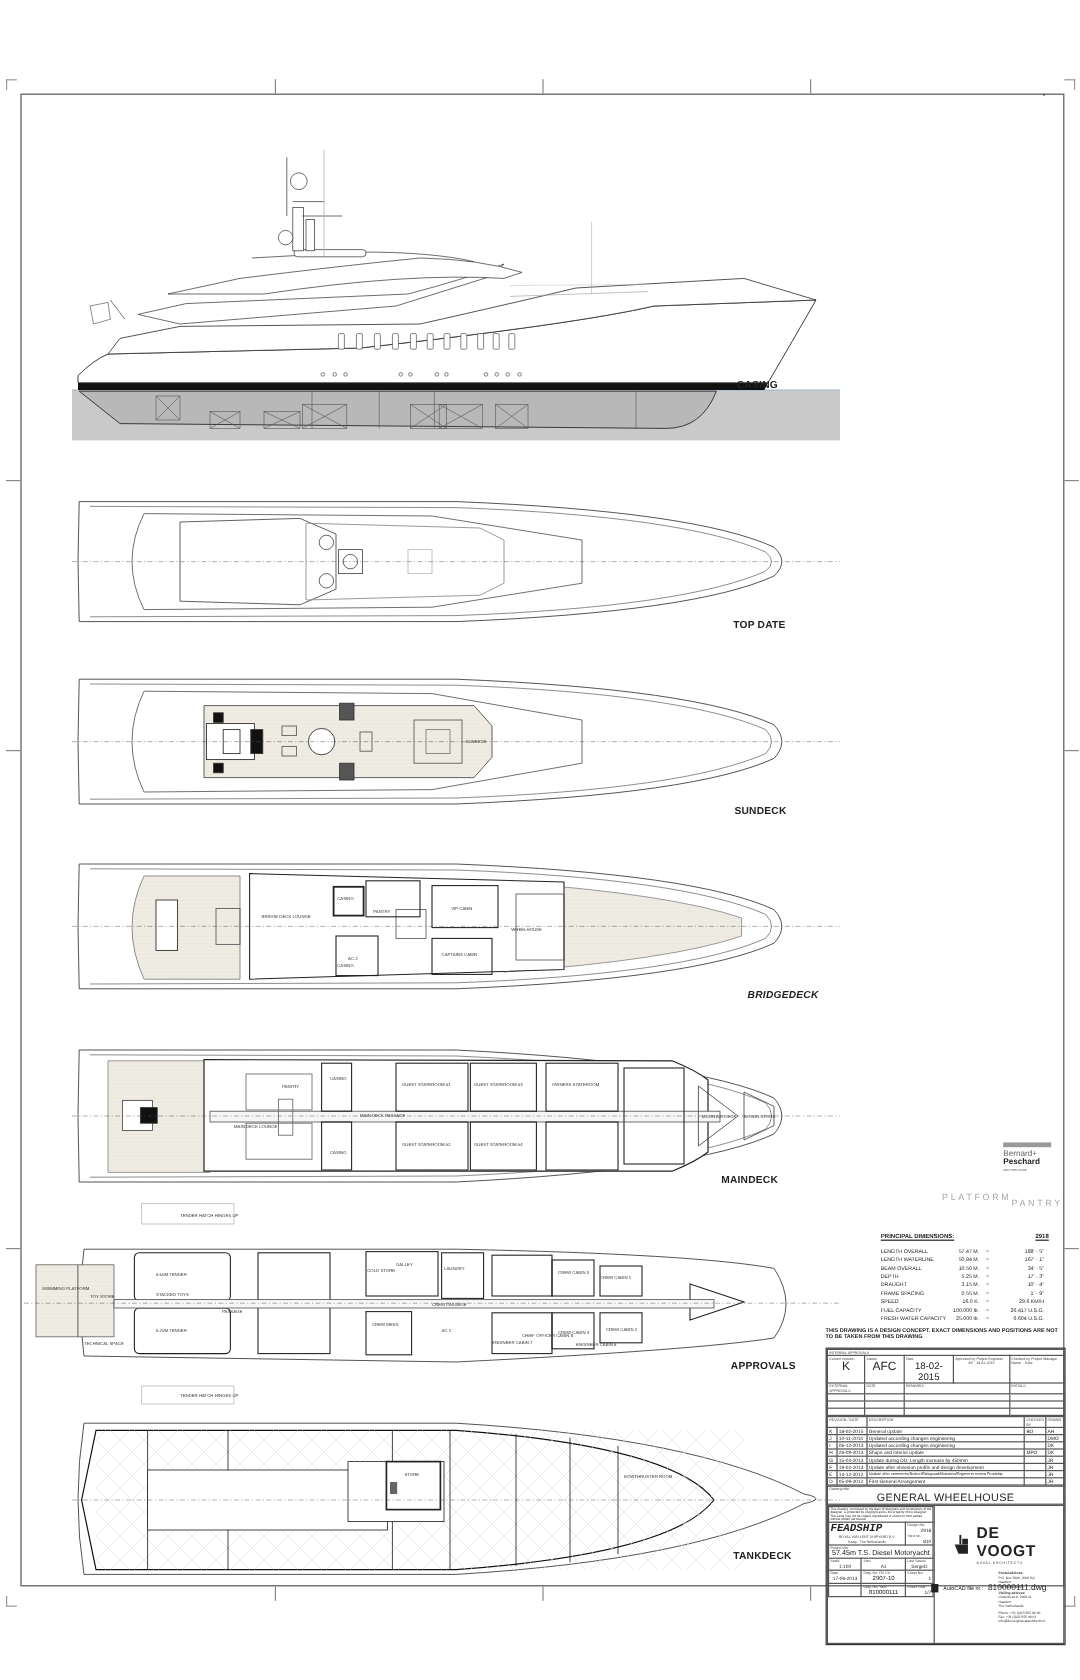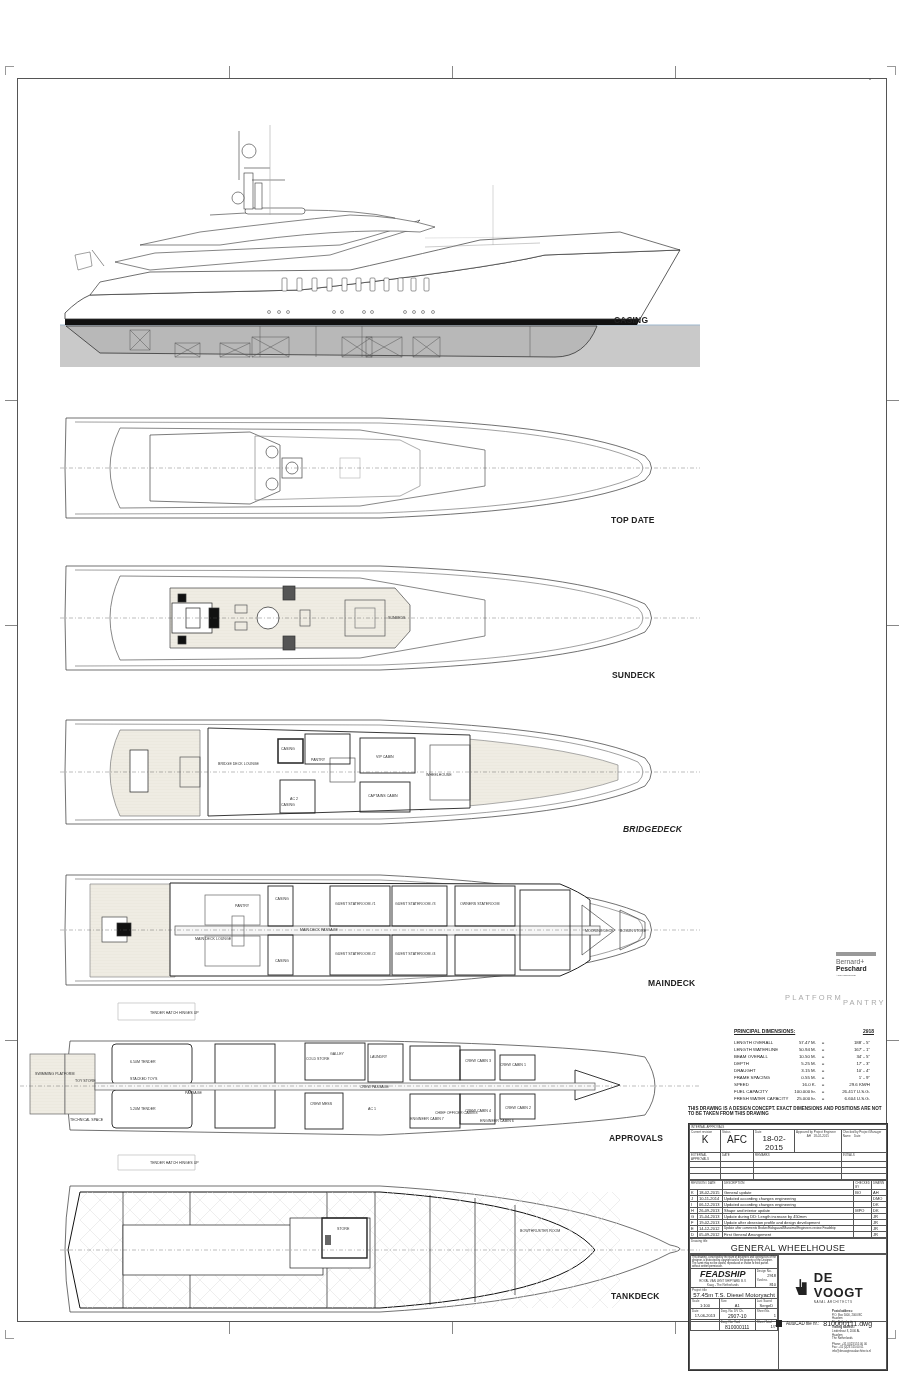--- a/index.html
+++ b/index.html
@@ -17,21 +17,21 @@
   .dims .row span:nth-child(2){width:26px;text-align:right;}
   .dims .row span:nth-child(3){width:14px;text-align:center;}
   .dims .row span:nth-child(4){width:40px;text-align:right;}
   .disclaimer{position:absolute;left:688px;top:1106px;width:200px;font-size:4.6px;font-weight:bold;line-height:5.4px;}
   .tb{position:absolute;left:688px;top:1123px;width:200px;border:1px solid #333;box-sizing:border-box;font-size:4px;}
   .tb table{border-collapse:collapse;width:100%;}
   .tb td{border:0.6px solid #555;padding:0 1px;vertical-align:top;}
   .small{font-size:3px;color:#444;}
   .big{font-size:10px;text-align:center;}
   .ga-title{font-size:9px;text-align:center;font-weight:normal;letter-spacing:0.3px;}
-  .feadship{font-family:Liberation Sans, sans-serif;font-style:italic;font-weight:bold;font-size:9px;text-align:center;}
+  .feadship{font-family:Liberation Mono, monospace;font-style:italic;font-weight:bold;font-size:9px;text-align:left;}
   .devoogt{font-size:13px;font-weight:bold;letter-spacing:0.5px;}
   .cadline{position:absolute;left:776px;top:1320px;font-size:4.5px;display:flex;align-items:center;gap:4px;}
   .cadline .sq{width:6px;height:7px;background:#222;}
   .cadline .file{font-size:7px;}
   .logo-bp{position:absolute;left:836px;top:952px;font-size:6.8px;line-height:7px;}
   .logo-bp .bar{width:40px;height:4px;background:#999;margin-bottom:2px;}
   .logo-bp .n1{color:#666;}
   .logo-bp .n2{font-weight:bold;}
   .logo-bp .n3{font-size:2.5px;color:#555;}
   .logo-eid{position:absolute;left:785px;top:993px;font-size:7.5px;letter-spacing:2.2px;color:#aaa;}
@@ -326,21 +326,21 @@
     </g>
   </g>
 
   <line x1="870" y1="78" x2="870" y2="80" stroke="#555"></line>
 </svg>
 
 <div class="view-label" style="left:614px;top:315px;">CASING</div>
 <div class="view-label" style="left:611px;top:515px;">TOP DATE</div>
 <div class="view-label" style="left:612px;top:670px;">SUNDECK</div>
 <div class="view-label" style="left:623px;top:824px;font-style:italic;">BRIDGEDECK</div>
-<div class="view-label" style="left:648px;top:978px;">MAINDECK</div>
+<div class="view-label" style="left:601px;top:978px;">MAINDECK</div>
 <div class="view-label" style="left:609px;top:1133px;">APPROVALS</div>
 <div class="view-label" style="left:611px;top:1291px;">TANKDECK</div>
 
 <div class="logo-bp">
   <div class="bar"></div>
   <div class="n1">Bernard+</div>
   <div class="n2">Peschard</div>
   <div class="n3">ARCHITECTURE</div>
 </div>
 <div class="logo-eid">

